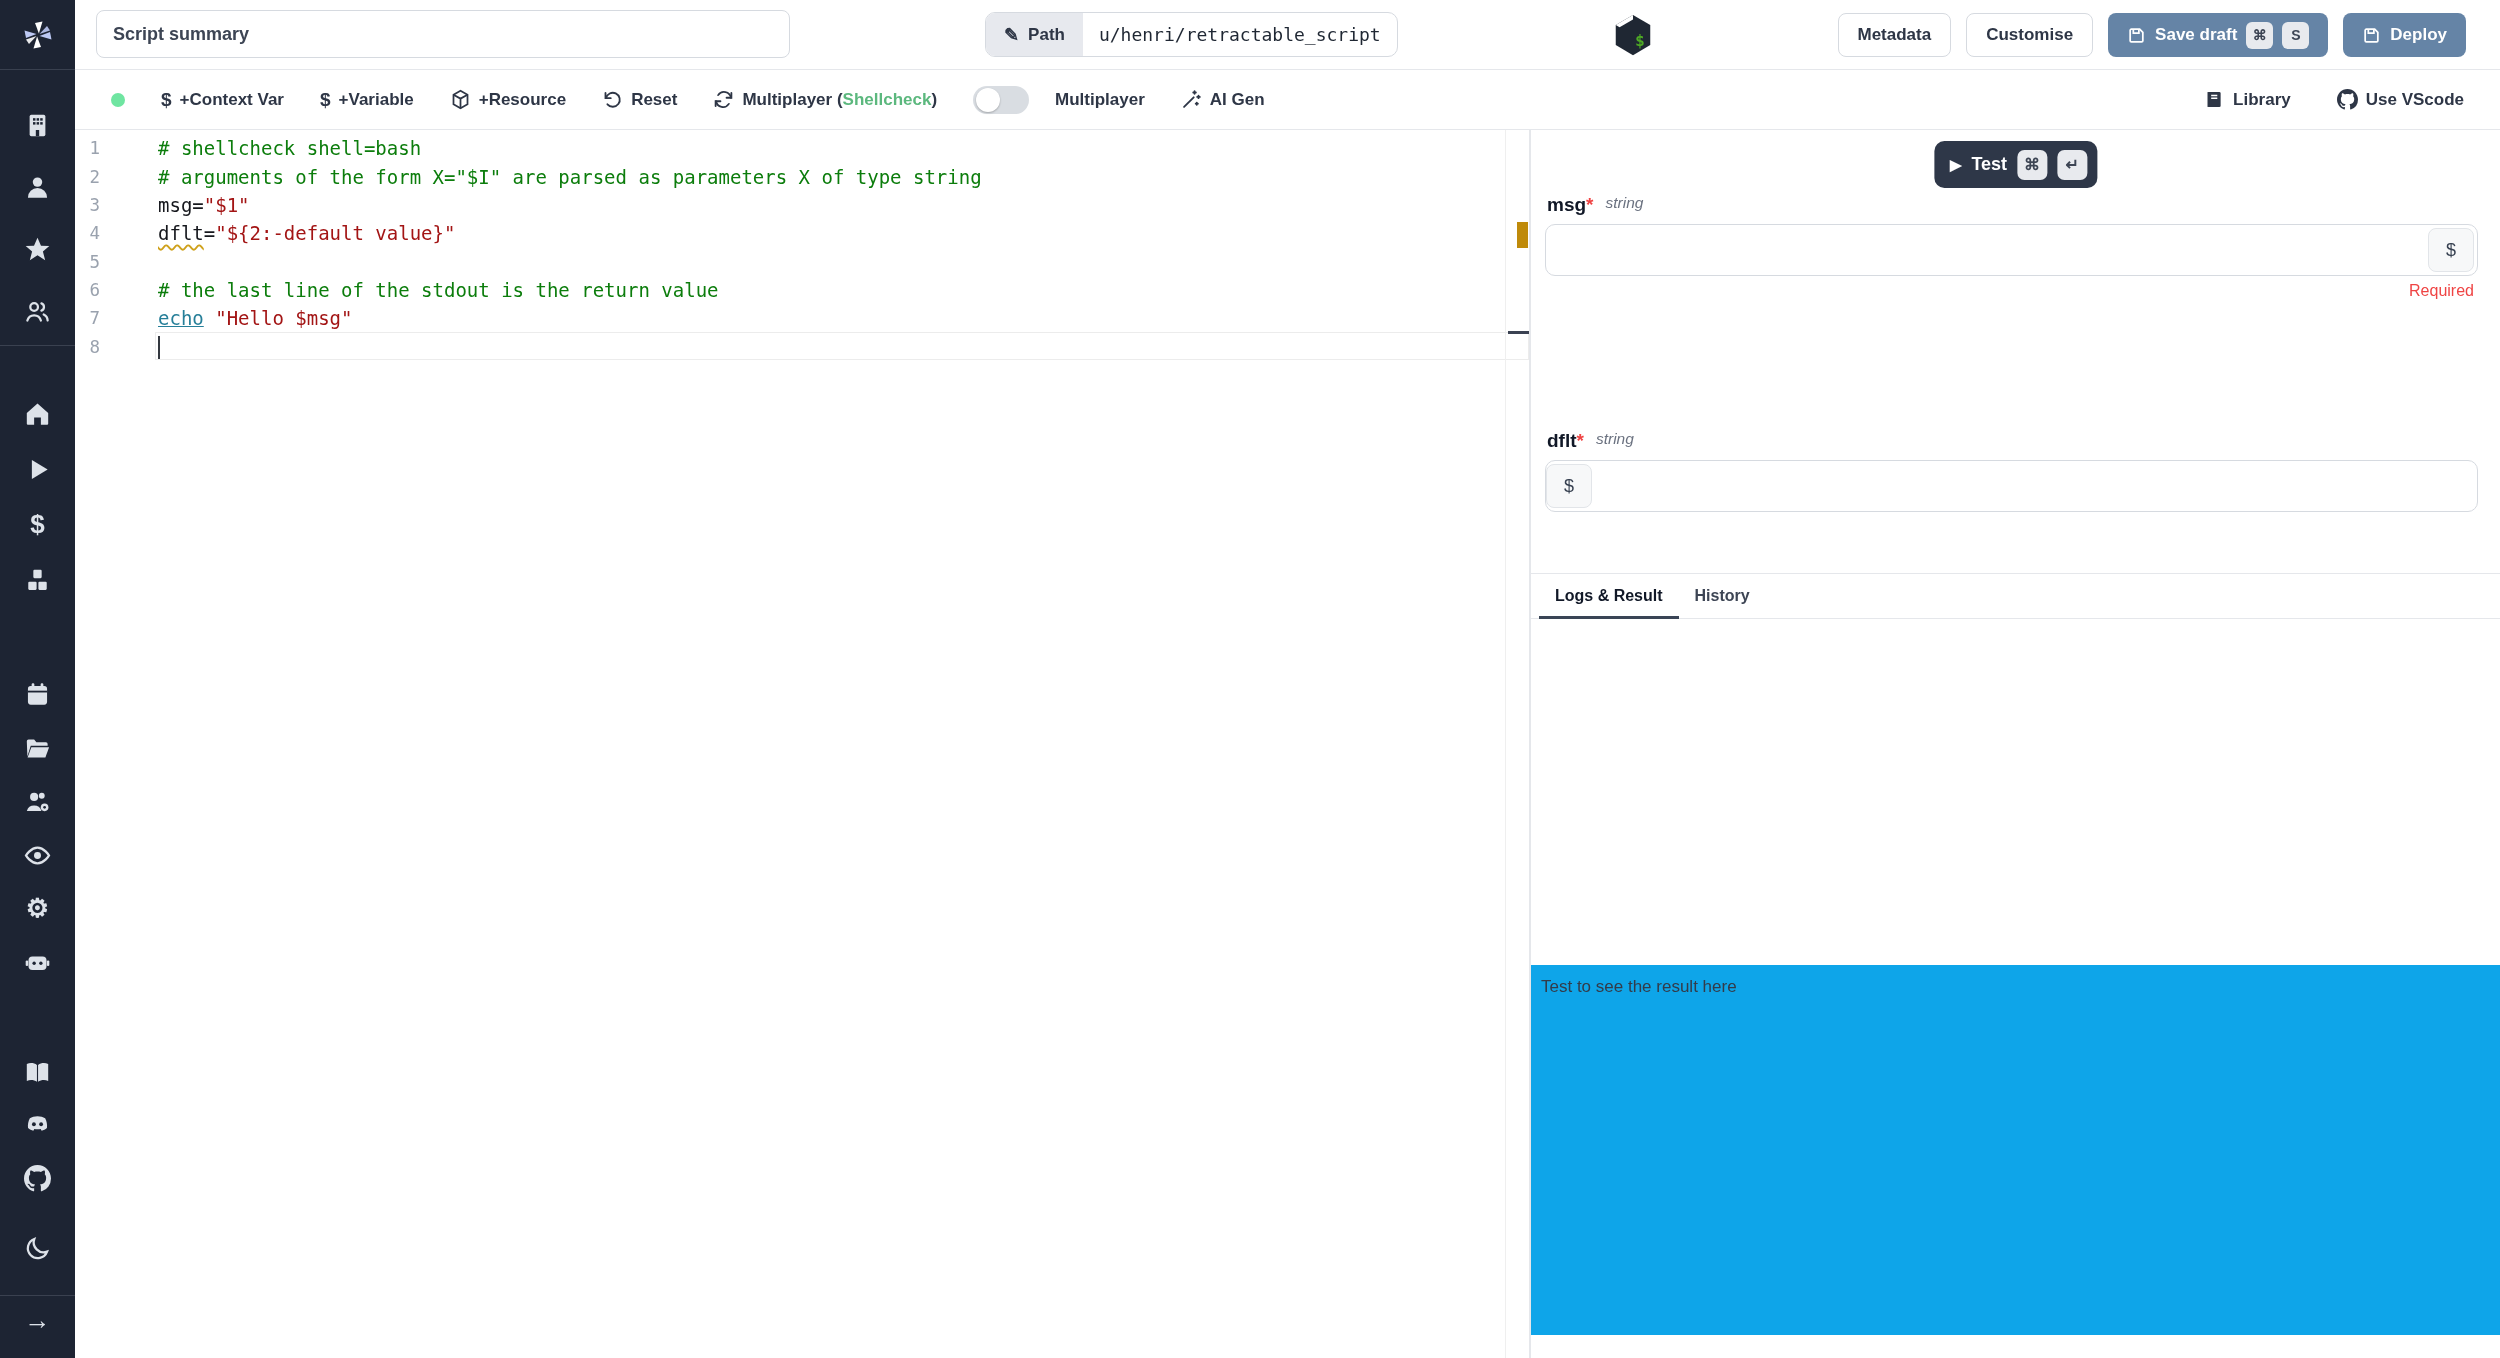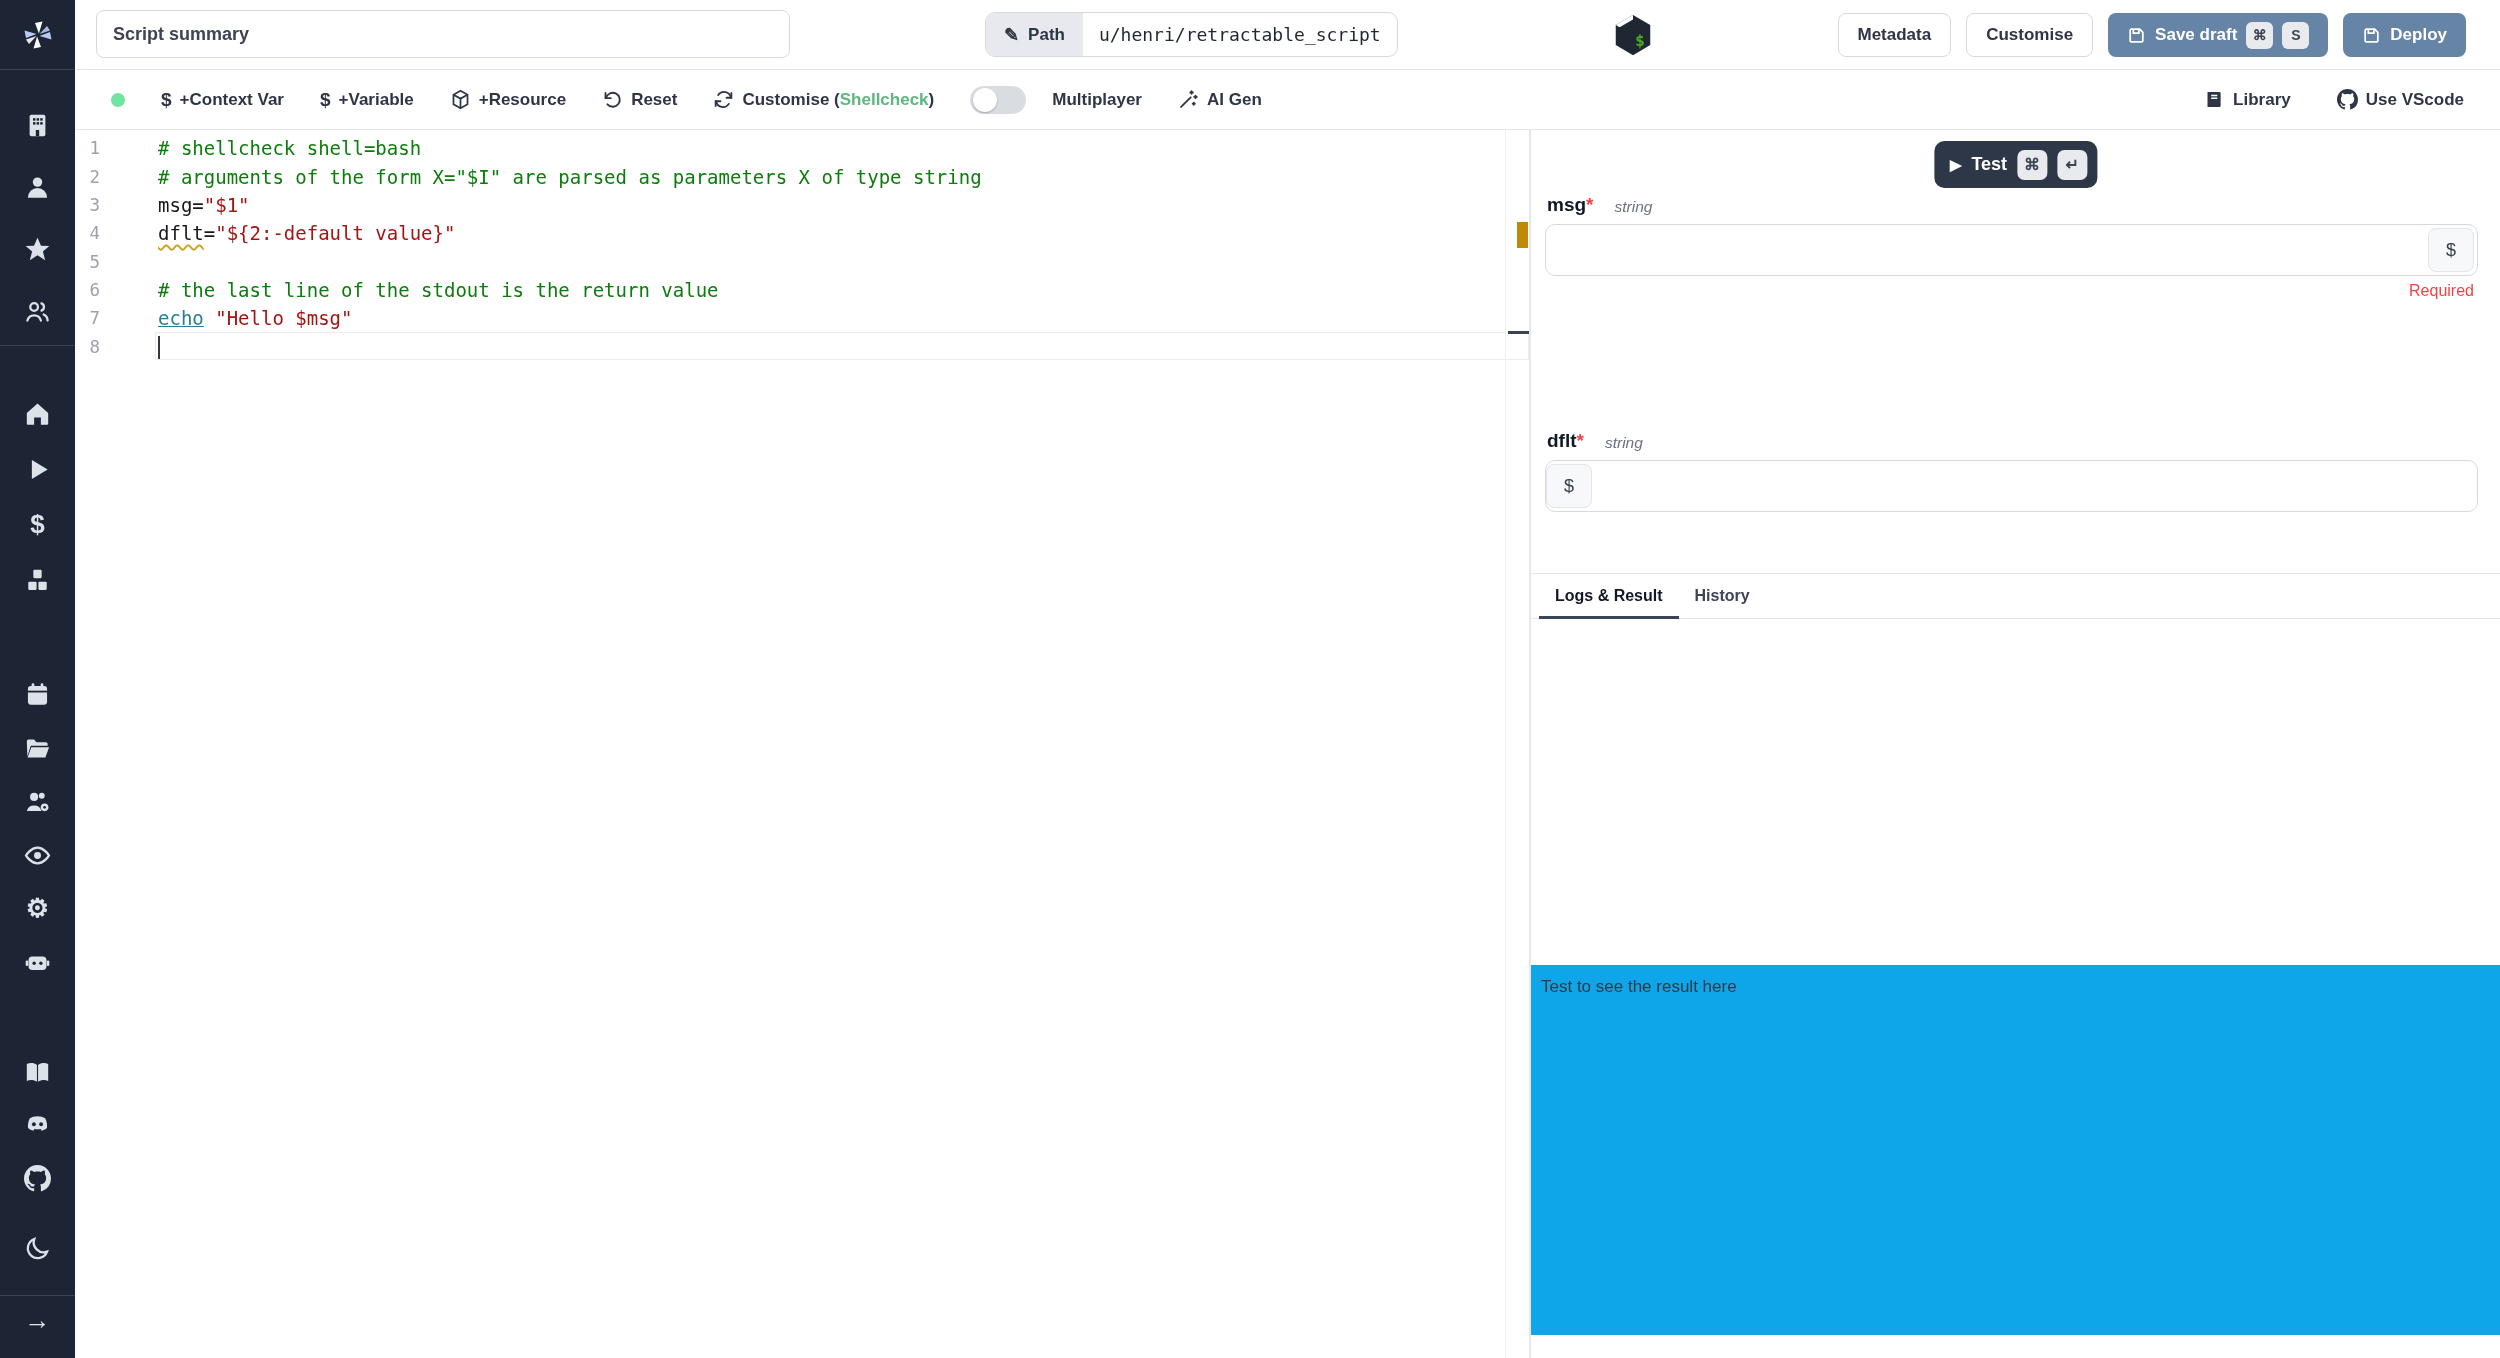--- a/index.html
+++ b/index.html
@@ -56,21 +56,21 @@
   .cur-line { position:absolute; left:80px; top:202px; width:1374px; height:28px; border:1.5px solid #ececec; pointer-events:none; }
   .ruler { position:absolute; right:0; top:0; width:24px; height:1228px; border-left:1px solid #efefef; cursor:pointer; }
   .ruler-warn { position:absolute; left:11px; top:92px; width:11px; height:26px; background:#bf8a0a; }
   .ruler-cursor { position:absolute; left:2px; top:201px; width:22px; height:2.5px; background:#3b4252; }
   .v-divider { position:absolute; left:1529px; top:130px; width:2px; height:1228px; background:#e5e7eb; }
 
   
   .rpanel { position:absolute; left:1531px; top:130px; width:969px; height:1228px; background:#fff; }
   .test-btn { position:absolute; left:50%; transform:translateX(-50%); top:11px; height:47px; background:#2e3748; border-radius:10px; display:flex; align-items:center; gap:10px; padding:0 10px 0 16px; color:#fff; font-size:18px; font-weight:700; cursor:pointer; }
   .kbd-dark { display:inline-flex; align-items:center; justify-content:center; min-width:30px; height:30px; background:#e8eaee; border-radius:7px; color:#3d4554; font-size:16px; font-weight:600; }
-  .field-label { position:absolute; left:16px; display:flex; align-items:flex-end; gap:21px; }
+  .field-label { position:absolute; left:16px; display:flex; align-items:flex-start; gap:12px; }
   .fname { font-size:19px; font-weight:700; color:#111827; }
   .fstar { color:#ef4444; }
   .ftype { font-size:15.5px; font-style:italic; color:#6b7280; }
   .finput { position:absolute; left:14px; width:933px; height:52px; border:1px solid #d6dae0; border-radius:10px; background:#fff; display:flex; align-items:center; }
   .finput input { flex:1; border:none; outline:none; font-size:17.5px; color:#374151; padding:0 16px; background:transparent; font-family:"Liberation Sans",sans-serif; }
   .dollar-btn { width:46px; height:44px; margin-right:3px; border:1px solid #e2e5e9; border-radius:8px; background:#f7f8f9; display:flex; align-items:center; justify-content:center; font-size:18px; color:#374151; cursor:pointer; flex:none; }
   .req { position:absolute; right:26px; top:152px; color:#ef4444; font-size:16px; }
   .tabs { position:absolute; left:0; top:443px; width:969px; height:46px; border-top:1px solid #e5e7eb; border-bottom:1px solid #e5e7eb; display:flex; align-items:stretch; padding-left:8px; }
   .tab { display:flex; align-items:center; padding:0 16px; font-size:16px; font-weight:600; color:#111827; cursor:pointer; position:relative; }
   .tab.active::after { content:""; position:absolute; left:0; right:0; bottom:-1px; height:3px; background:#3a4556; }
@@ -294,21 +294,21 @@
           <path d="M4.5 10.5a8 8 0 1 1 1.7 7"></path>
         </svg>
       <span>Reset</span>
     </div>
     <div class="tool-item">
       <svg viewBox="0 0 24 24" fill="none" stroke="currentColor" stroke-width="2.1" stroke-linecap="round">
           <path d="M21 4.5v5.5h-5.5"></path>
           <path d="M3 19.5V14h5.5"></path>
           <path d="M20.5 10a8 8 0 0 0-14.6-3M3.5 14a8 8 0 0 0 14.6 3"></path>
         </svg>
-      <span><span>Customise (</span><span class="lang-green">Shellcheck</span><span>)</span></span>
+      <span><span>Multiplayer (</span><span class="lang-green">Shellcheck</span><span>)</span></span>
     </div>
     <div class="toggle">
         <span class="knob"></span>
       </div>
     <div class="tool-item" style="margin-left:-10px">
       <span>Multiplayer</span>
     </div>
     <div class="tool-item">
       <svg viewBox="0 0 24 24" fill="none" stroke="currentColor" stroke-width="2.1" stroke-linecap="round">
           <path d="M3.5 20.5 14.5 9.5"></path>

